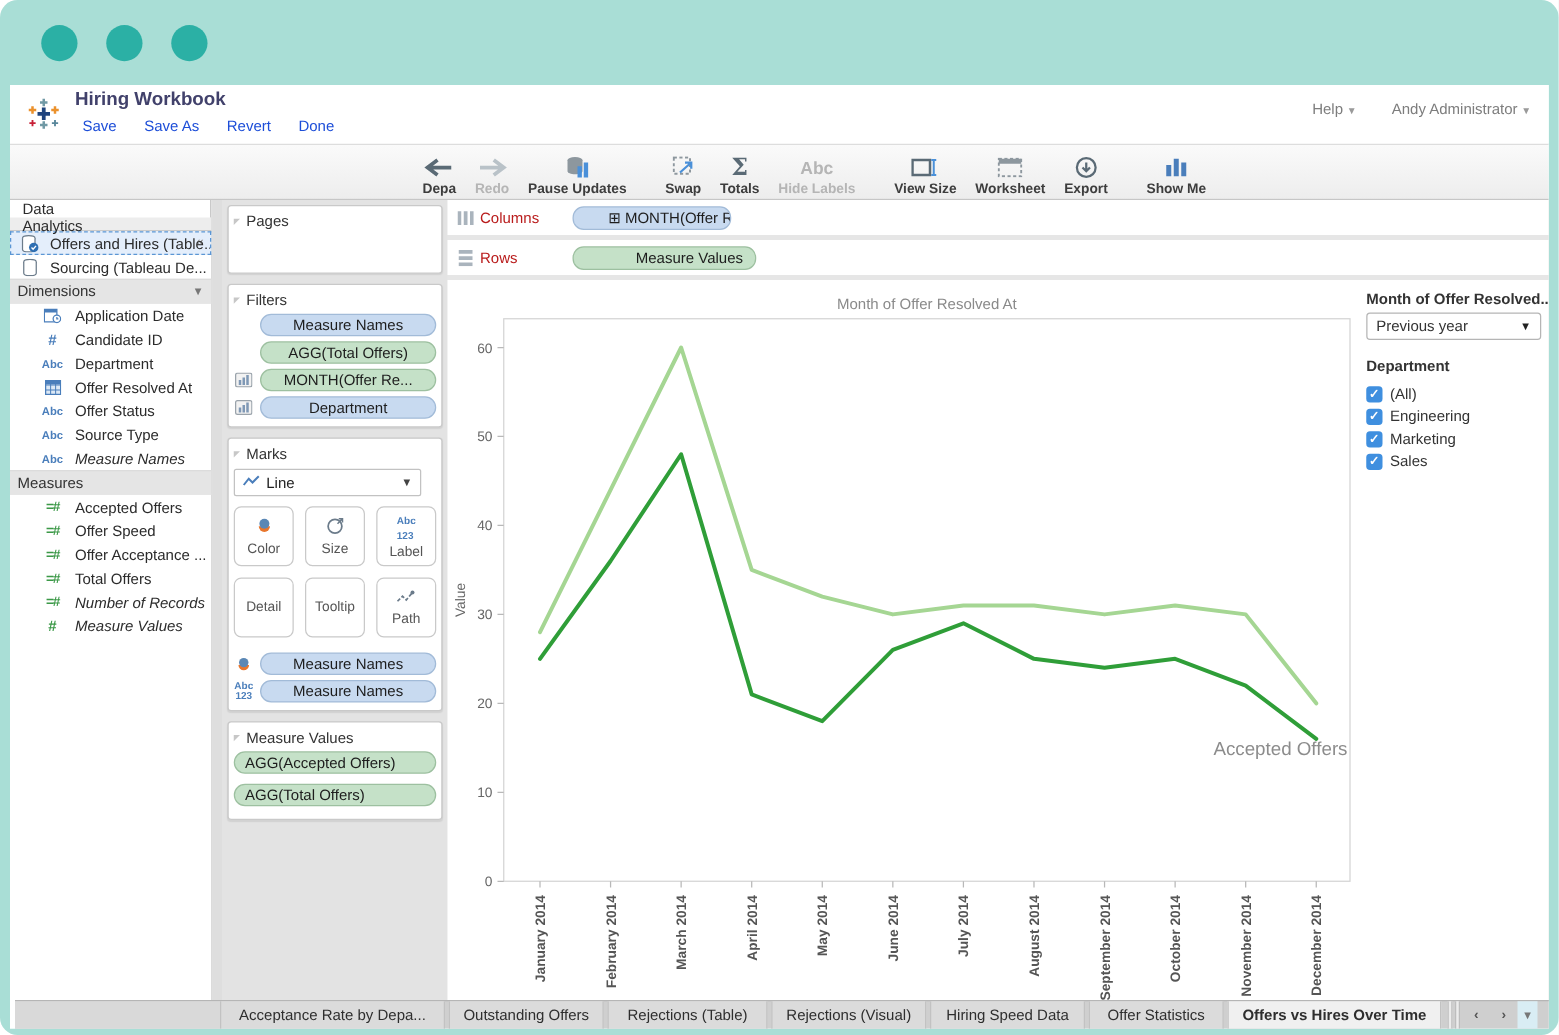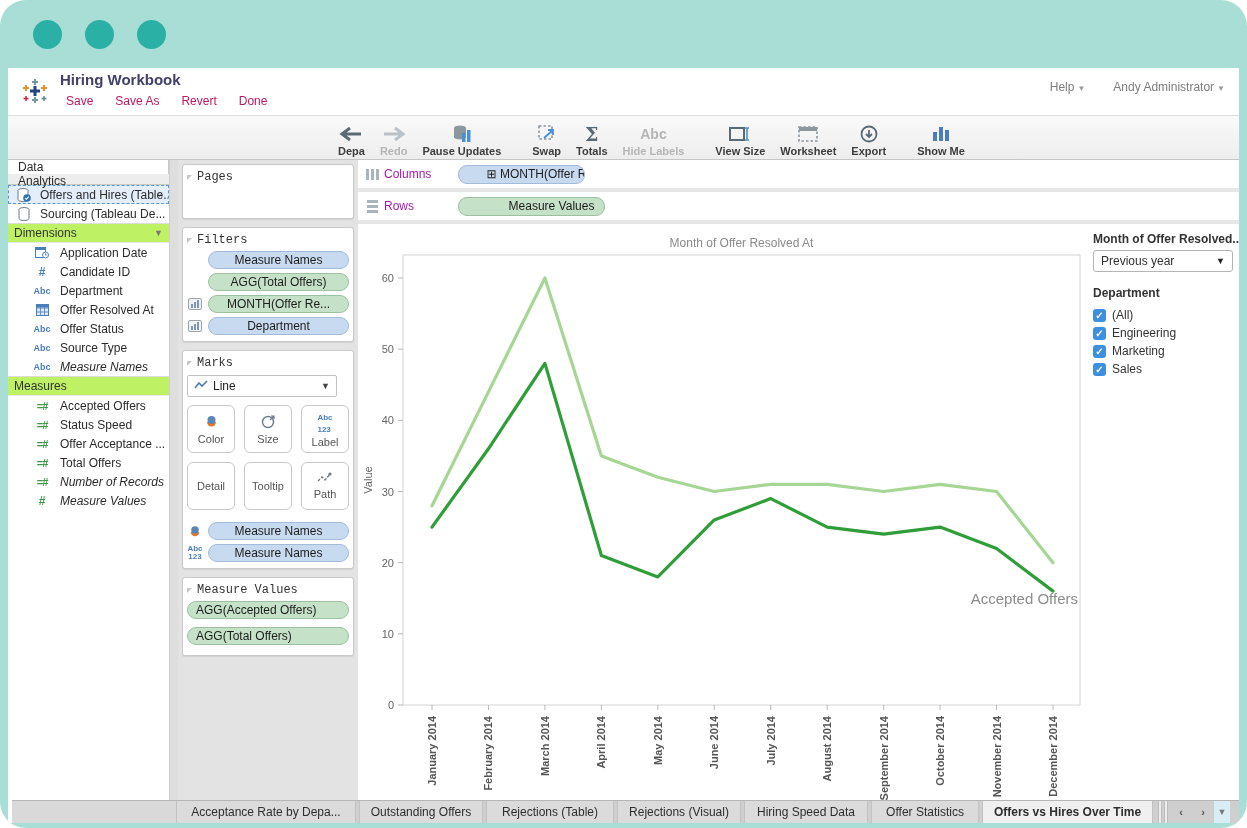--- a/index.html
+++ b/index.html
@@ -1,28 +1,28 @@
 <!DOCTYPE html>
 <html><head>
 <meta charset="utf-8">
 <style>
   * { margin:0; padding:0; box-sizing:border-box; }
   html,body { width:1247px; height:828px; font-family:"Liberation Sans", sans-serif; }
-  .frame { position:relative; width:1247px; height:828px; background:#a9ded6; border-radius:26px; overflow:hidden; }
+  .frame { position:relative; width:1247px; height:828px; background:#a9ded6; border-radius:14px; overflow:hidden; }
   .titlebar { position:absolute; left:0; top:0; width:100%; height:68px; display:flex; align-items:center; gap:23px; padding-left:33px; }
   .dot { width:29px; height:29px; border-radius:50%; background:#2bb0a5; }
 
   .window { position:absolute; left:8px; top:68px; width:1231px; height:755px; background:#fff; overflow:hidden; }
 
   
   .hdr { position:absolute; left:0; top:0; width:100%; height:47px; background:#fff; }
   .logo { position:absolute; left:12px; top:8px; width:30px; height:30px; }
   .hdr-title { position:absolute; left:52px; top:3px; font-size:15px; font-weight:bold; color:#41416b; }
   .hdr-menu { position:absolute; left:58px; top:26px; display:flex; gap:22px; }
-  .hdr-menu span { font-size:12px; color:#be185d; cursor:default; }
+  .hdr-menu span { font-size:12px; color:#1d4ed8; cursor:default; }
   .hdr-right { position:absolute; right:14px; top:12px; display:flex; gap:28px; font-size:12px; color:#7d7d7d; }
   .caret { font-size:8px; color:#9a9a9a; margin-left:3px; }
 
   
   .toolbar { position:absolute; left:0; top:47px; width:100%; height:45px;
              background:linear-gradient(#fafafa,#ededed); border-top:1px solid #ddd; border-bottom:1px solid #c6c6c6; }
   .tools { position:absolute; left:330px; top:3px; display:flex; align-items:flex-end; gap:15px; }
   .tool { display:flex; flex-direction:column; align-items:center; justify-content:flex-end; height:38px; cursor:pointer; }
   .tool .ticon { height:22px; display:flex; align-items:center; justify-content:center; }
   .tool .tlabel { font-size:11px; font-weight:bold; color:#3d3d3d; white-space:nowrap; }
@@ -34,55 +34,55 @@
 
   
   .datapane { position:absolute; left:0; top:0; width:162px; height:640px; background:#fff; border-right:1px solid #cfcfcf; font-size:12px; color:#2b2b2b; }
   .dp-tabs { display:flex; height:25px; background:#ededed; border-bottom:1px solid #c9c9c9; align-items:stretch;flex-direction:column; }
   .dp-tab { display:flex; align-items:center; padding:0 10px; cursor:pointer; }
   .dp-tab.active { background:#fff; border-right:1px solid #c9c9c9; }
   .dp-collapse { margin-left:auto; align-self:center; padding-right:6px; color:#8a8a8a; font-size:11px; cursor:pointer; }
   .src-row { display:flex; align-items:center; height:19px; padding-left:3px; gap:4px; cursor:pointer; border:1px solid transparent; }
   .src-row.selected { background:#e4eefb; border:1px dashed #5b96d4; }
   .src-row .slabel { white-space:nowrap; overflow:hidden; }
-  .sec-hdr { display:flex; align-items:center; height:20px; padding:0 6px; background:#bef264; border-top:1px solid #dcdcdc; border-bottom:1px solid #e6e6e6; color:#333; }
+  .sec-hdr { display:flex; align-items:center; height:20px; padding:0 6px; background:#e5e5e5; border-top:1px solid #dcdcdc; border-bottom:1px solid #e6e6e6; color:#333; }
   .sec-hdr .shv { margin-left:auto; font-size:9px; color:#777; cursor:pointer; }
   .fld-row { display:flex; align-items:center; height:19px; padding-left:22px; gap:6px; cursor:pointer; }
   .fld-ic { width:24px; display:flex; justify-content:center; align-items:center; flex:none; }
   .ic-abc { color:#4a7ebb; font-size:9px; font-weight:bold; }
   .ic-hash { color:#4a7ebb; font-size:12px; font-weight:bold; }
   .ic-hash.green { color:#3c9948; }
   .ic-calc { color:#3c9948; font-size:11px; font-weight:bold; letter-spacing:-1px; }
   .fld-label { white-space:nowrap; overflow:hidden; }
   .italic { font-style:italic; }
 
   
   .gapstrip { position:absolute; left:162px; top:0; width:8px; height:640px; background:#dedede; }
   .cards { position:absolute; left:170px; top:0; width:180px; height:640px; background:#e3e3e3; padding:4px; }
   .card { background:#fff; border:1px solid #c9c9c9; border-radius:3px; margin-bottom:8px; padding:3px 4px 6px 4px; box-shadow:0 1px 1px rgba(0,0,0,.08); }
-  .card-hdr { display:flex; align-items:center; gap:5px; height:18px; font-size:12px; color:#333;font-family:Liberation Mono, monospace; }
+  .card-hdr { display:flex; align-items:center; gap:5px; height:18px; font-size:12px; color:#333; }
   .tri { width:0; height:0; border-left:5px solid #b9b9b9; border-bottom:5px solid transparent; opacity:.8; }
   .pill { height:18px; border-radius:9px; font-size:12px; color:#1d1d1d; display:flex; align-items:center; justify-content:center; padding:0 8px; margin-bottom:4px; cursor:pointer; white-space:nowrap; overflow:hidden; }
   .pill.dim { background:#c8daf0; border:1px solid #a2bbd8; }
   .pill.meas { background:#c5e1c8; border:1px solid #9dc0a0; }
   .pill-row { display:flex; align-items:center; gap:5px; }
   .pill-gutter { width:16px; flex:none; display:flex; justify-content:center; }
   .pill-row .pill { flex:1; margin-bottom:0; }
   .pill-stack { display:flex; flex-direction:column; gap:4px; padding-top:2px; }
   .pages-empty { height:26px; }
   .marks-dd { display:flex; align-items:center; gap:5px; height:22px; border:1px solid #c2c2c2; border-radius:2px; background:#fff; padding:0 6px; font-size:12px; color:#222; margin:3px 12px 8px 0; cursor:pointer; }
   .marks-dd .ddcaret { margin-left:auto; font-size:9px; color:#444; }
   .mbtn-grid { display:grid; grid-template-columns:repeat(3,1fr); gap:9px; margin-bottom:10px; }
   .mbtn { height:48px; border:1px solid #c9c9c9; border-radius:6px; background:#fff; display:flex; flex-direction:column; align-items:center; justify-content:center; gap:2px; font-size:11px; color:#555; cursor:pointer; }
 
   
   .viz { position:absolute; left:350px; top:0; width:881px; height:640px; background:#e6e6e6; }
   .shelf { display:flex; align-items:center; height:28px; background:#fff; margin-bottom:4px; padding-left:8px; }
   .shelf-ic { width:18px; display:flex; align-items:center; }
-  .shelf-label { font-size:12px; color:#a21caf; width:74px; }
+  .shelf-label { font-size:12px; color:#b91c1c; width:74px; }
   .shelf .pill { margin-bottom:0; height:19px;padding-left:48px; }
   .chart-area { position:relative; width:881px; height:576px; background:#fff; }
   #chart { position:absolute; left:0; top:0; }
 
   
   .legend { position:absolute; left:727px; top:0; width:154px; height:576px; font-size:12px; color:#333; }
   .lg-title { font-weight:bold; margin:8px 0 4px 8px; white-space:nowrap; overflow:hidden; }
   .lg-dd { display:flex; align-items:center; margin-left:8px; width:140px; height:22px; border:1px solid #b5b5b5; border-radius:3px; background:#fff; padding:0 7px; cursor:pointer; }
   .lg-dd .ddcaret { margin-left:auto; font-size:9px; color:#222; }
   .lg-sub { font-weight:bold; margin:14px 0 6px 8px; }
@@ -324,21 +324,21 @@
             <div class="fld-row">
               <span class="fld-ic">
                 <span class="ic-calc">=#</span>
               </span>
               <span class="fld-label">Accepted Offers</span>
             </div>
             <div class="fld-row">
               <span class="fld-ic">
                 <span class="ic-calc">=#</span>
               </span>
-              <span class="fld-label">Status Speed</span>
+              <span class="fld-label">Offer Speed</span>
             </div>
             <div class="fld-row">
               <span class="fld-ic">
                 <span class="ic-calc">=#</span>
               </span>
               <span class="fld-label">Offer Acceptance ...</span>
             </div>
             <div class="fld-row">
               <span class="fld-ic">
                 <span class="ic-calc">=#</span>

